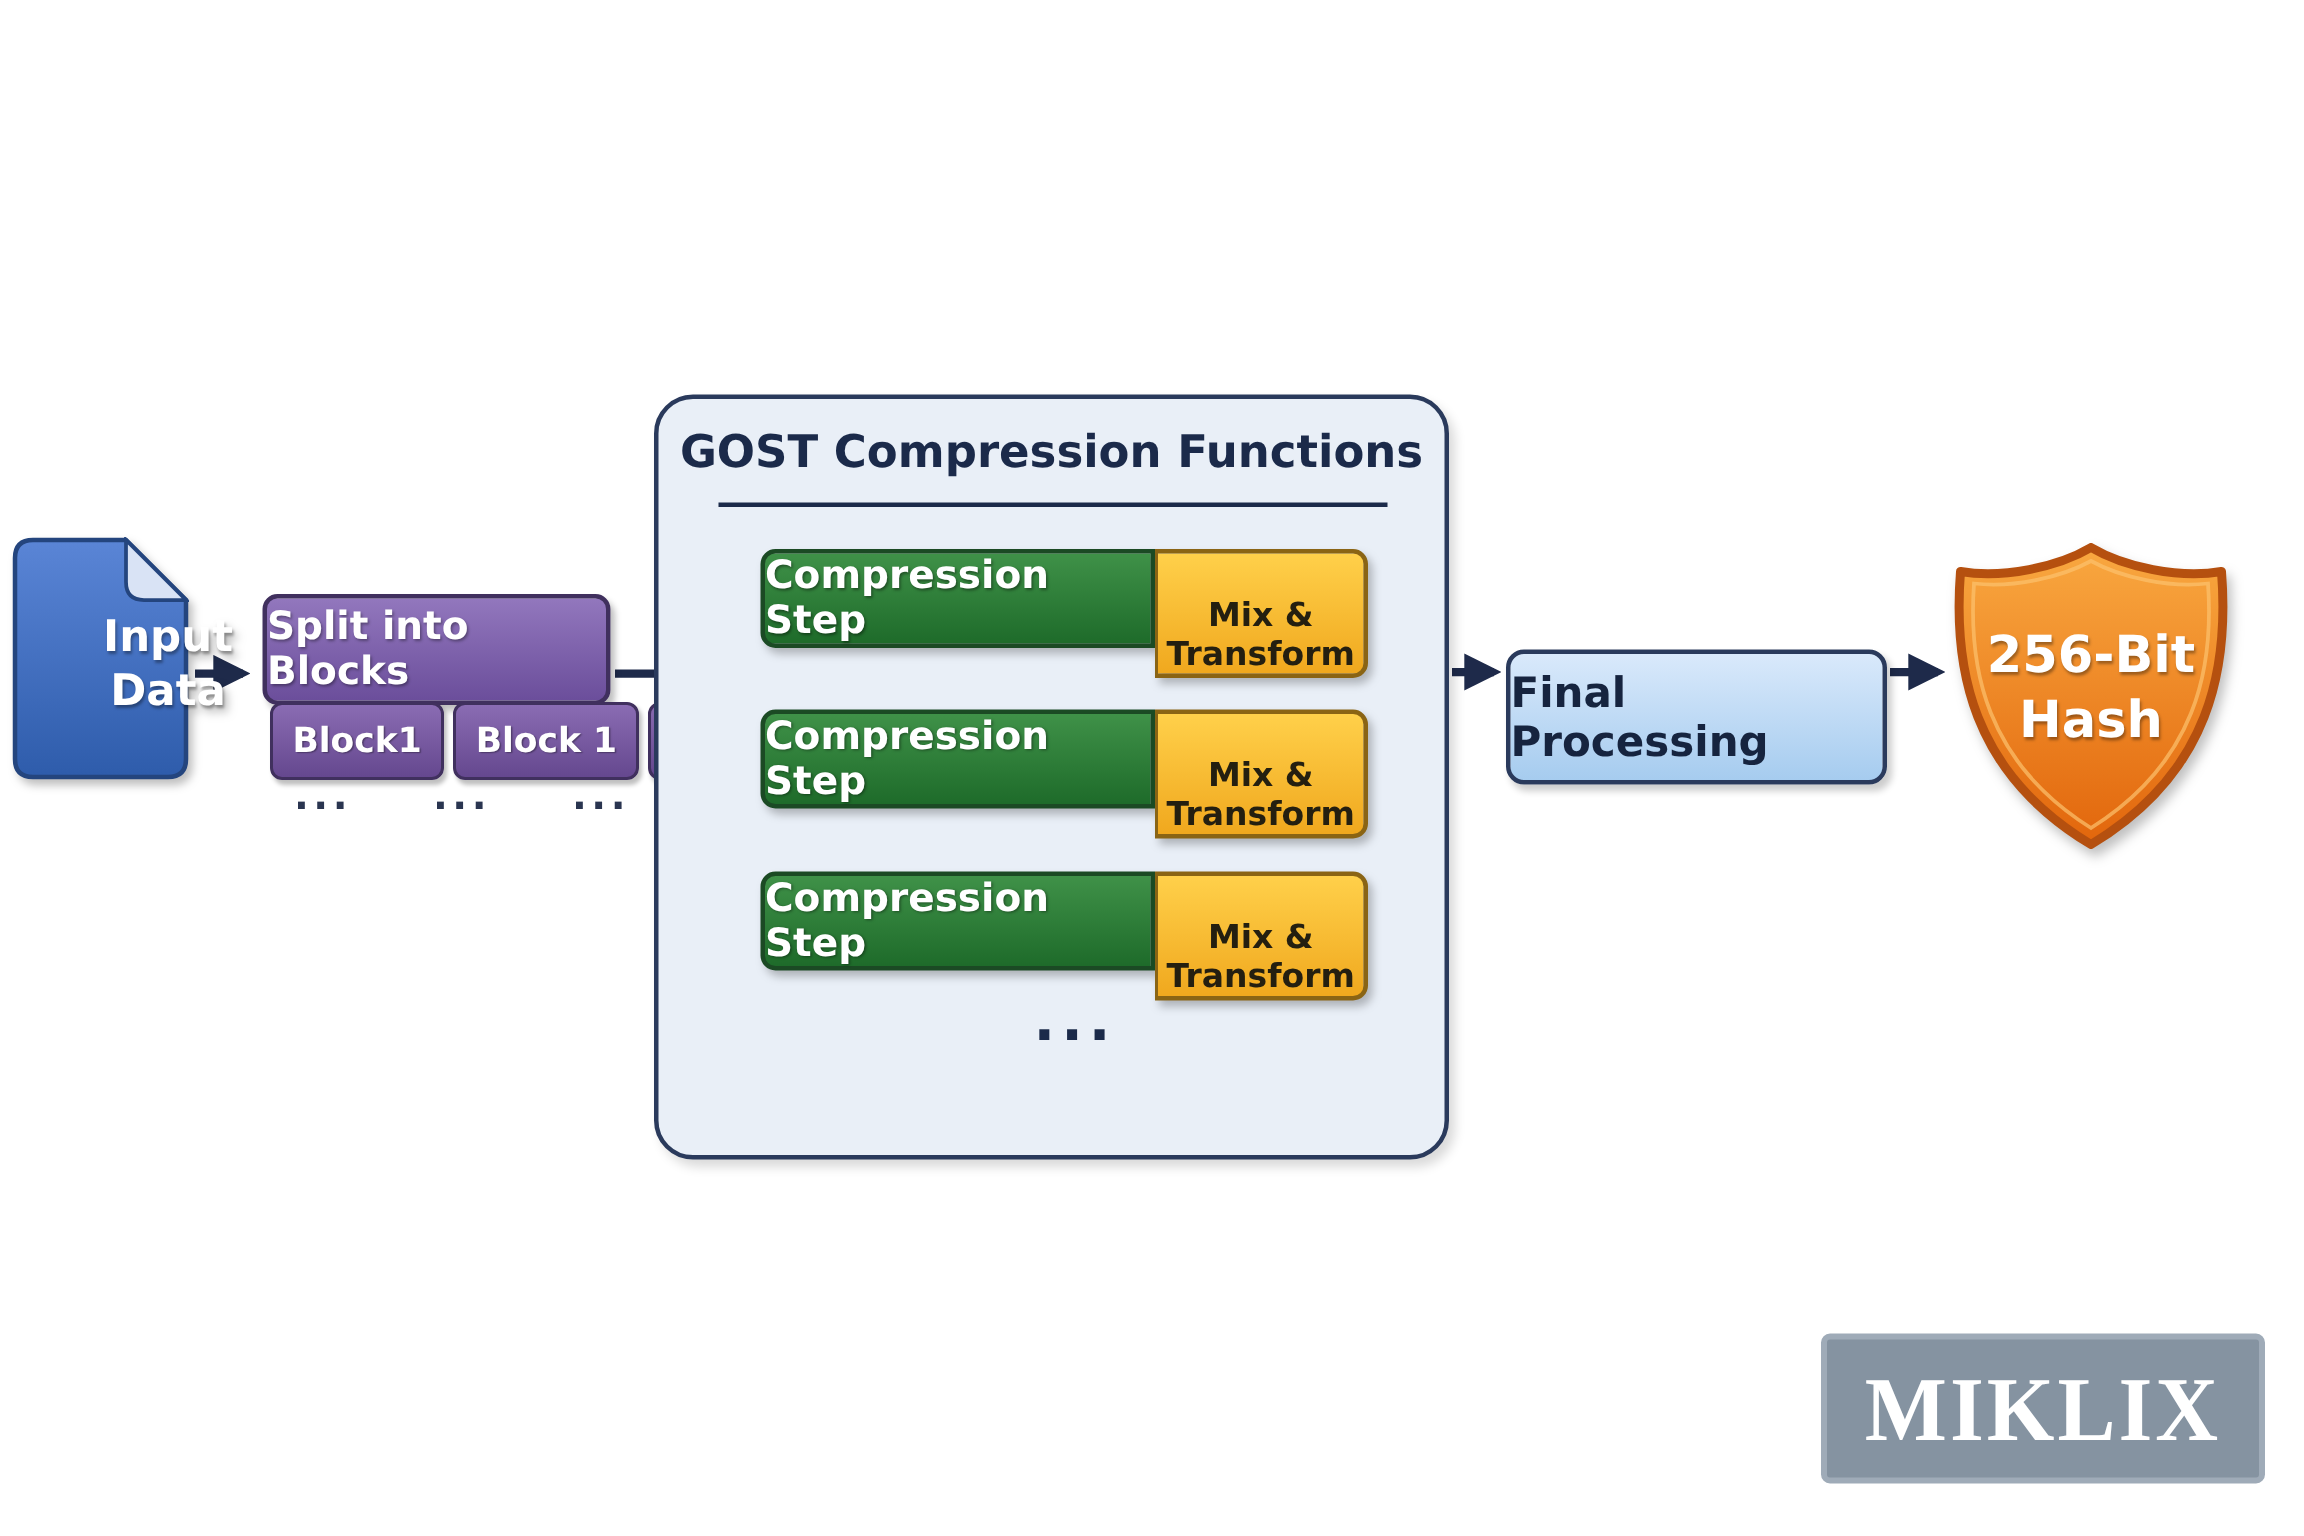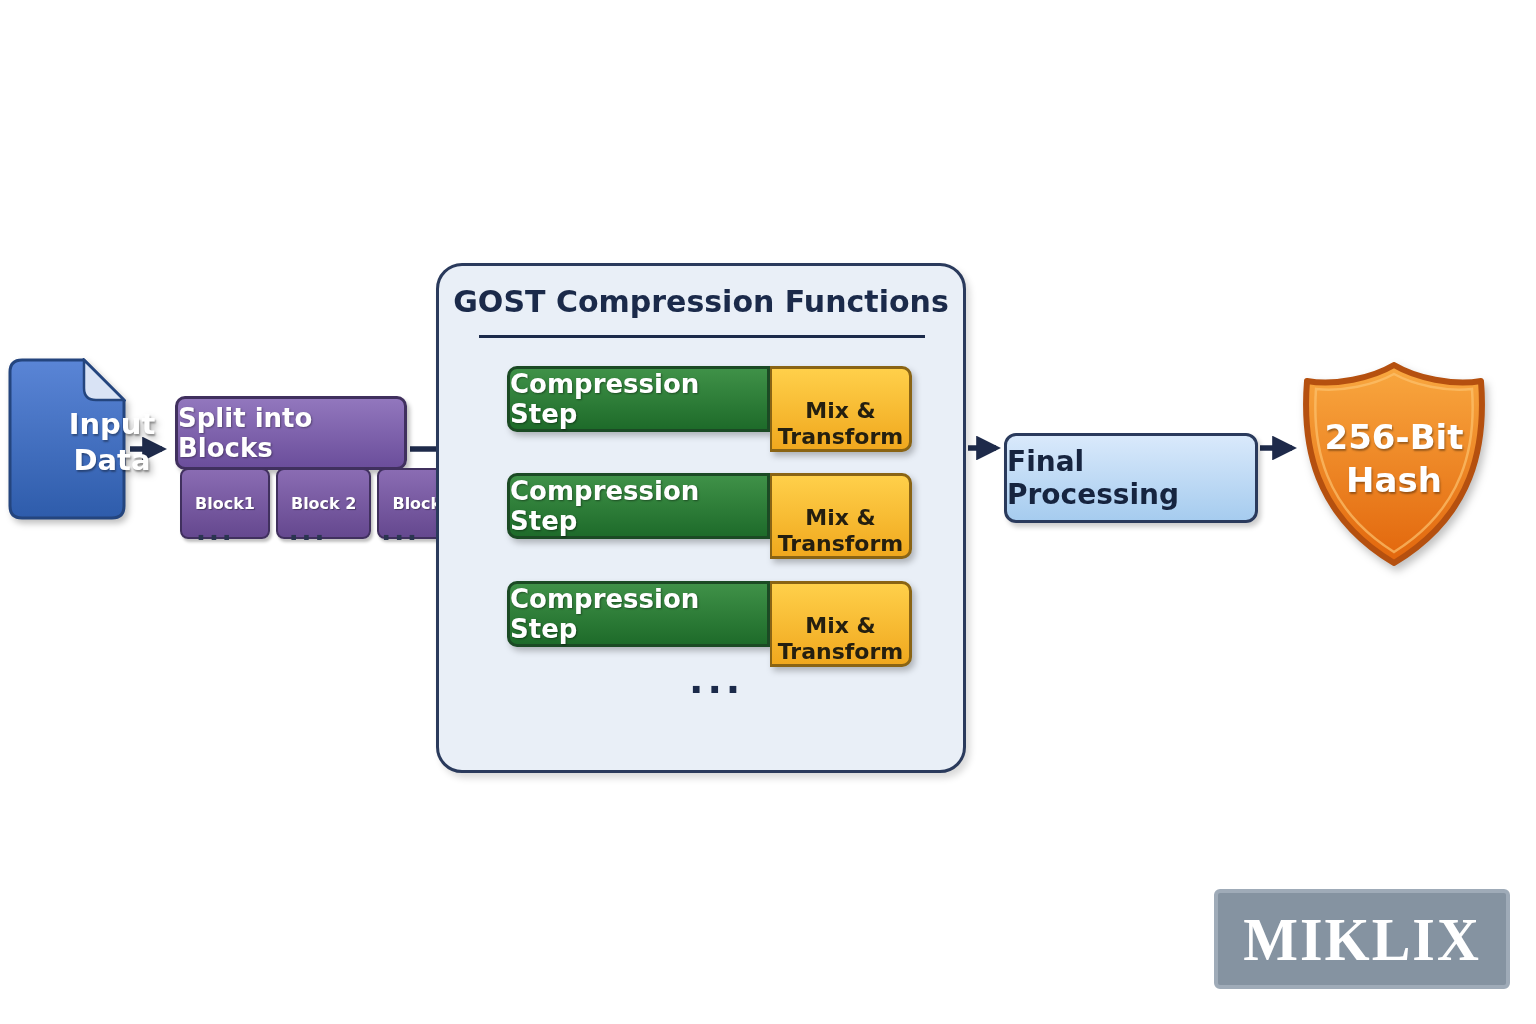--- a/index.html
+++ b/index.html
@@ -27,22 +27,22 @@
     border:3px solid #40305e; border-radius:10px; box-sizing:border-box;
     display:flex; align-items:center; justify-content:flex-start;
     color:#fff; font-size:26px; font-weight:bold;
     box-shadow:3px 4px 4px rgba(0,0,0,.25);
     text-shadow:1px 1px 2px rgba(0,0,0,.35);
   }
   .blocks-row { position:absolute; left:180px; top:468px; display:flex; gap:6px; }
   .block {
     background:linear-gradient(#8a6cb3,#65488f);
     border:2.5px solid #40305e; border-radius:8px;
-    color:#fff; font-size:16px; font-weight:bold;
-    padding:24px 13px; box-shadow:2px 3px 3px rgba(0,0,0,.25);
+    color:#fff; font-size:23px; font-weight:bold;
+    padding:11px 13px; box-shadow:2px 3px 3px rgba(0,0,0,.25);
     text-shadow:1px 1px 1px rgba(0,0,0,.35);
   }
   .block-dots {
     position:absolute; left:196px; top:516px; width:224px;
     display:flex; justify-content:space-between;
     color:#2a3550; font-size:26px; font-weight:bold; letter-spacing:3px;
   }
 
   
   .gost-box {
@@ -153,21 +153,21 @@
       <span>Input</span>
       <span>Data</span>
     </div>
   </div>
 
   <div class="split-box">
     <span>Split into Blocks</span>
   </div>
   <div class="blocks-row">
     <div class="block">Block1</div>
-    <div class="block">Block 2</div>
+    <div class="block">Block 1</div>
     <div class="block">Block 3</div>
   </div>
   <div class="block-dots">
     <span>...</span>
     <span>...</span>
     <span>...</span>
   </div>
 
   <div class="gost-box">
     <div class="gost-title">GOST Compression Functions</div>

